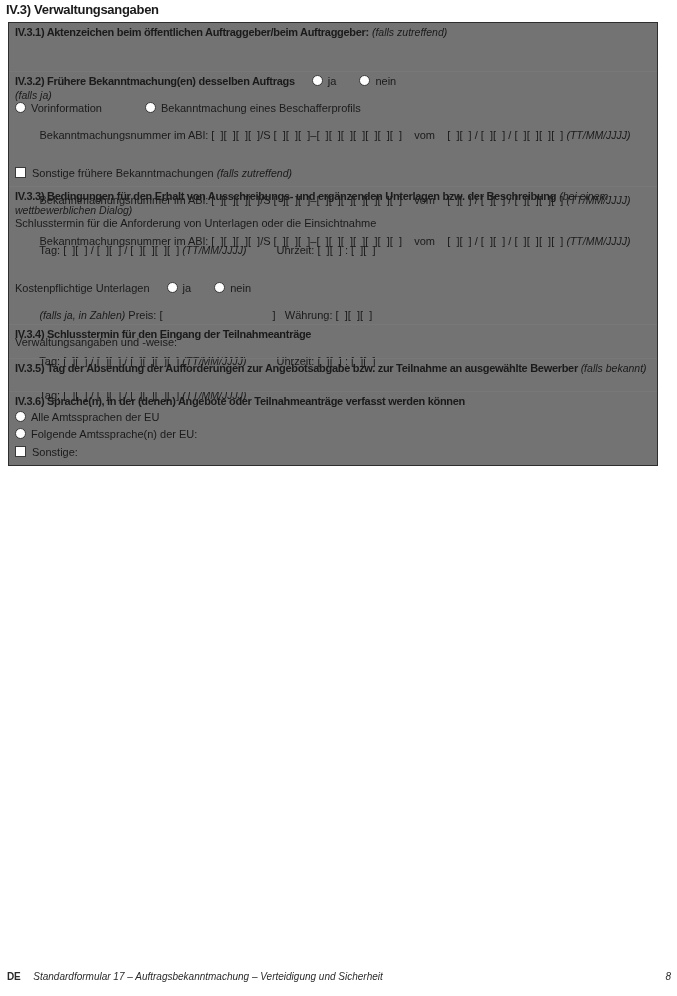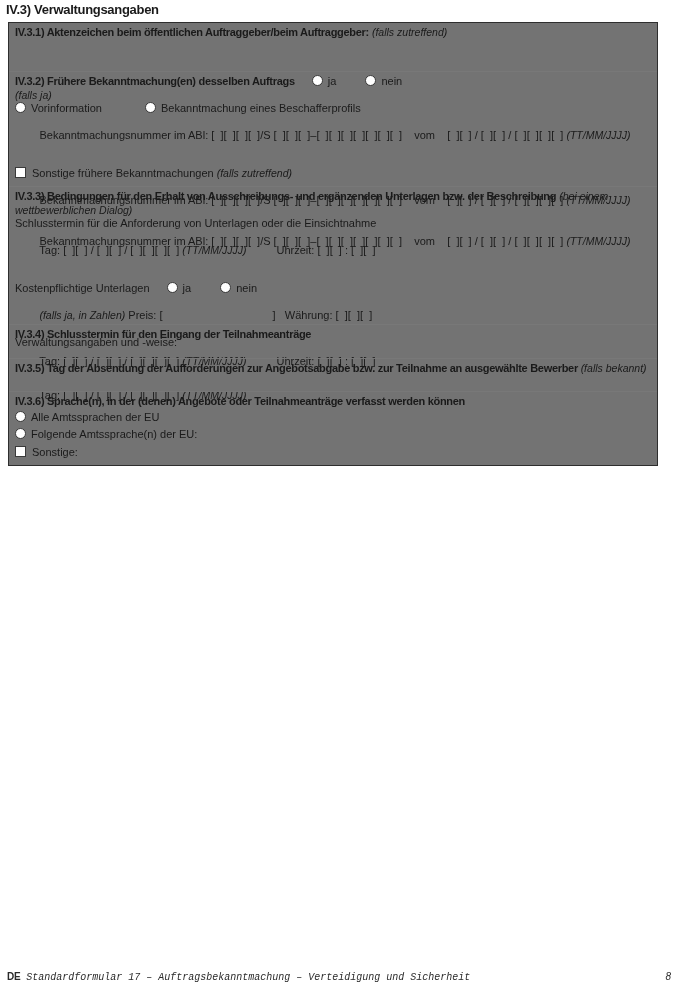--- a/index.html
+++ b/index.html
@@ -44,32 +44,32 @@
     border:1.1px solid #3a3a3a;border-radius:50%;
     background:#fff;vertical-align:-1px;margin-right:5px;
   }
   .checkbox{
     display:inline-block;width:9px;height:9px;
     border:1.1px solid #3a3a3a;
     background:#fff;vertical-align:-1px;margin-right:6px;
   }
   .opt-gap{margin-left:40px;}
   .yn-gap{margin-left:14px;}
-  .yn-gap2{margin-left:26px;}
+  .yn-gap2{margin-left:20px;}
   .uhrzeit-gap{display:inline-block;width:30px;}
   .preis-space{display:inline-block;width:110px;}
   .mt-block{margin-top:11px;}
   .fill-area{width:100%;}
   .fill-431{height:26px;}
   .fill-433{height:24px;}
   .footer{
     position:absolute;left:7px;right:17px;top:971px;
     font-size:10px;line-height:12px;color:#2a2a2a;
   }
-  .footer .ftext{font-style:italic;margin-left:6px;font-family:Liberation Mono, monospace;}
+  .footer .ftext{font-style:italic;margin-left:13px;}
   .footer .pagenum{position:absolute;right:0;top:0;font-style:italic;}
 </style>
 </head>
 <body>
 
 <div class="page">
 
   <div class="page-heading">IV.3) Verwaltungsangaben</div>
 
   <div class="formbox">

